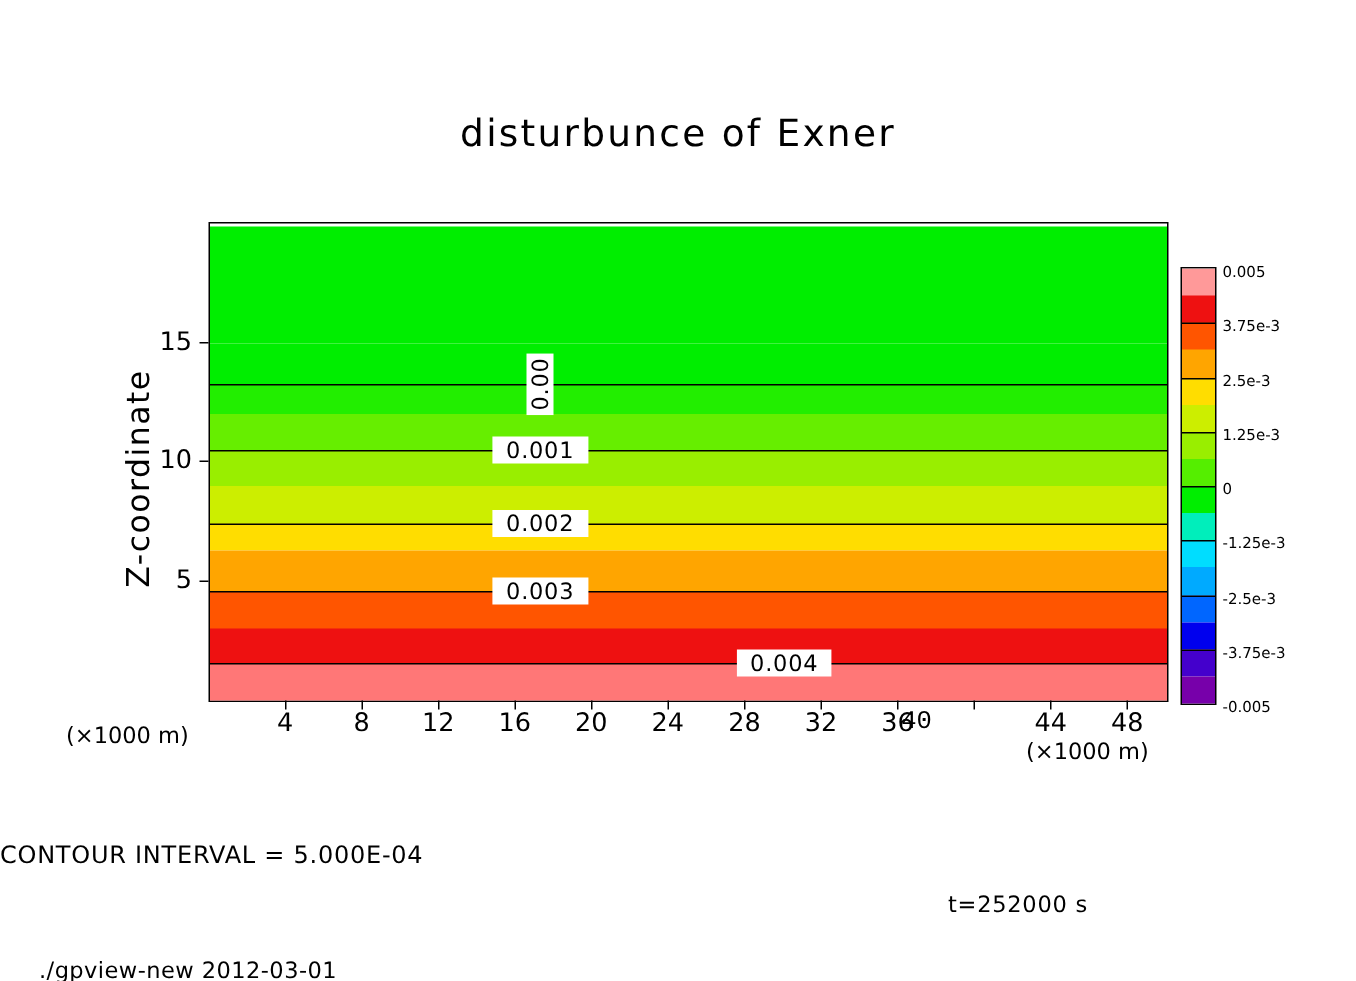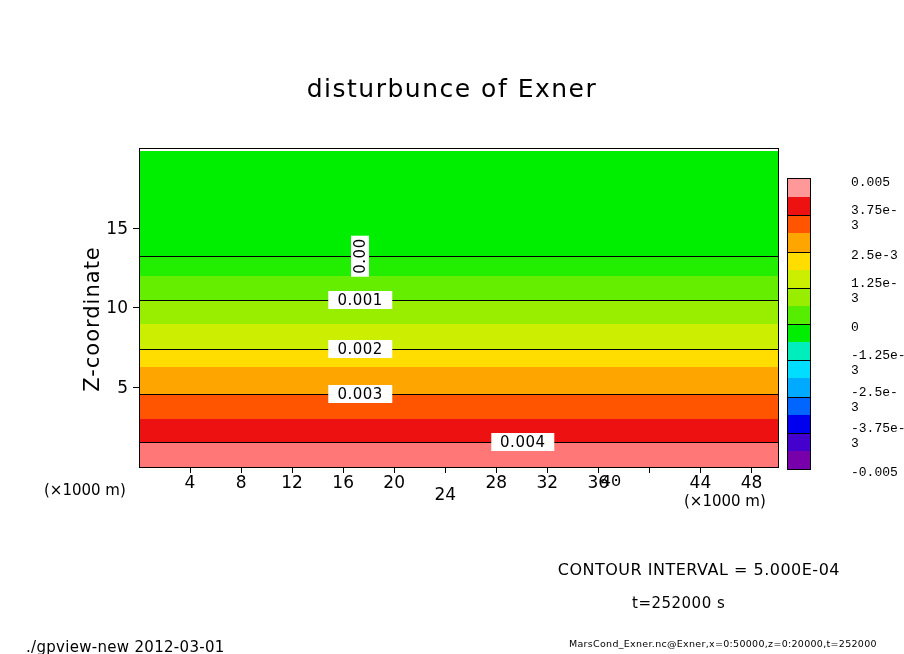--- a/index.html
+++ b/index.html
@@ -110,21 +110,21 @@
     top: 515px;
     text-align: center;
     font-size: 21px;
     letter-spacing: 1px;
   }
   #xunit-left  { left: 44px;  top: 481px; font-size: 15px; }
   #xunit-right { left: 684px; top: 492px; font-size: 15px; }
 
   #contour-interval {
     left: 0; width: 840px; top: 560px;
-    text-align: right;
+    text-align: left;
     font-size: 16px;
     letter-spacing: 0.5px;
   }
   #time-label { left: 632px; top: 594px; font-size: 15px; letter-spacing: 0.5px; }
   #footer-left { left: 26px; top: 638px; font-size: 15px; letter-spacing: 0.3px; }
   #footer-right { left: 569px; top: 638px; font-size: 9.5px; letter-spacing: 0.3px; }
 
   
   #colorbar {
     position: absolute;
@@ -135,24 +135,23 @@
     border: 1px solid #000;
     overflow: hidden;
   }
   #colorbar .cb-seg {
     position: absolute;
     left: 0;
     width: 100%;
   }
   .cb-tick-label {
     position: absolute;
-    left: 851px;
-    font-size: 13px;
+    left: 815px;
+    font-size: 10px;
     transform: translateY(-50%);
-    font-family: Liberation Mono, monospace;
   }
   .cb-div {
     position: absolute;
     left: 0; width: 100%; height: 0;
     border-top: 1px solid #000;
   }
 </style>
 </head>
 <body>
 
@@ -185,21 +184,20 @@
     </div>
 
   <div id="ylabel">Z-coordinate</div>
   <div class="txt" id="xunit-left">(×1000 m)</div>
   <div class="txt" id="xunit-right">(×1000 m)</div>
 
   <div class="txt" id="contour-interval">CONTOUR INTERVAL = 5.000E-04</div>
   <div class="txt" id="time-label">t=252000 s</div>
 
   <div class="txt" id="footer-left">./gpview-new   2012-03-01</div>
-  <div class="txt" id="footer-right">MarsCond_Exner.nc@Exner,x=0:50000,z=0:20000,t=252000</div>
 
   <div id="colorbar">
       <div class="cb-seg" style="top: 0px; height: 18.625px; background: rgb(255, 153, 153);"></div>
       <div class="cb-seg" style="top: 18.125px; height: 18.625px; background: rgb(238, 17, 17);"></div>
       <div class="cb-seg" style="top: 36.25px; height: 18.625px; background: rgb(255, 85, 0);"></div>
       <div class="cb-seg" style="top: 54.375px; height: 18.625px; background: rgb(255, 165, 0);"></div>
       <div class="cb-seg" style="top: 72.5px; height: 18.625px; background: rgb(255, 221, 0);"></div>
       <div class="cb-seg" style="top: 90.625px; height: 18.625px; background: rgb(204, 238, 0);"></div>
       <div class="cb-seg" style="top: 108.75px; height: 18.625px; background: rgb(153, 238, 0);"></div>
       <div class="cb-seg" style="top: 126.875px; height: 18.625px; background: rgb(85, 238, 0);"></div>
@@ -224,21 +222,21 @@
     <div class="xticklabel" style="left: 190.04px;">4</div>
     <div class="xtick" style="left: 241.08px;"></div>
     <div class="xticklabel" style="left: 241.08px;">8</div>
     <div class="xtick" style="left: 292.12px;"></div>
     <div class="xticklabel" style="left: 292.12px;">12</div>
     <div class="xtick" style="left: 343.16px;"></div>
     <div class="xticklabel" style="left: 343.16px;">16</div>
     <div class="xtick" style="left: 394.2px;"></div>
     <div class="xticklabel" style="left: 394.2px;">20</div>
     <div class="xtick" style="left: 445.24px;"></div>
-    <div class="xticklabel" style="left: 445.24px; margin-top: 12px;">24</div>
+    <div class="xticklabel" style="left: 445.24px;">24</div>
     <div class="xtick" style="left: 496.28px;"></div>
     <div class="xticklabel" style="left: 496.28px;">28</div>
     <div class="xtick" style="left: 547.32px;"></div>
     <div class="xticklabel" style="left: 547.32px;">32</div>
     <div class="xtick" style="left: 598.36px;"></div>
     <div class="xticklabel" style="left: 598.36px;">36</div>
     <div class="xtick" style="left: 649.4px;"></div>
     <div class="xticklabel" style="left: 611px; font-family: Liberation Mono, monospace;">40</div>
     <div class="xtick" style="left: 700.44px;"></div>
     <div class="xticklabel" style="left: 700.44px;">44</div>

